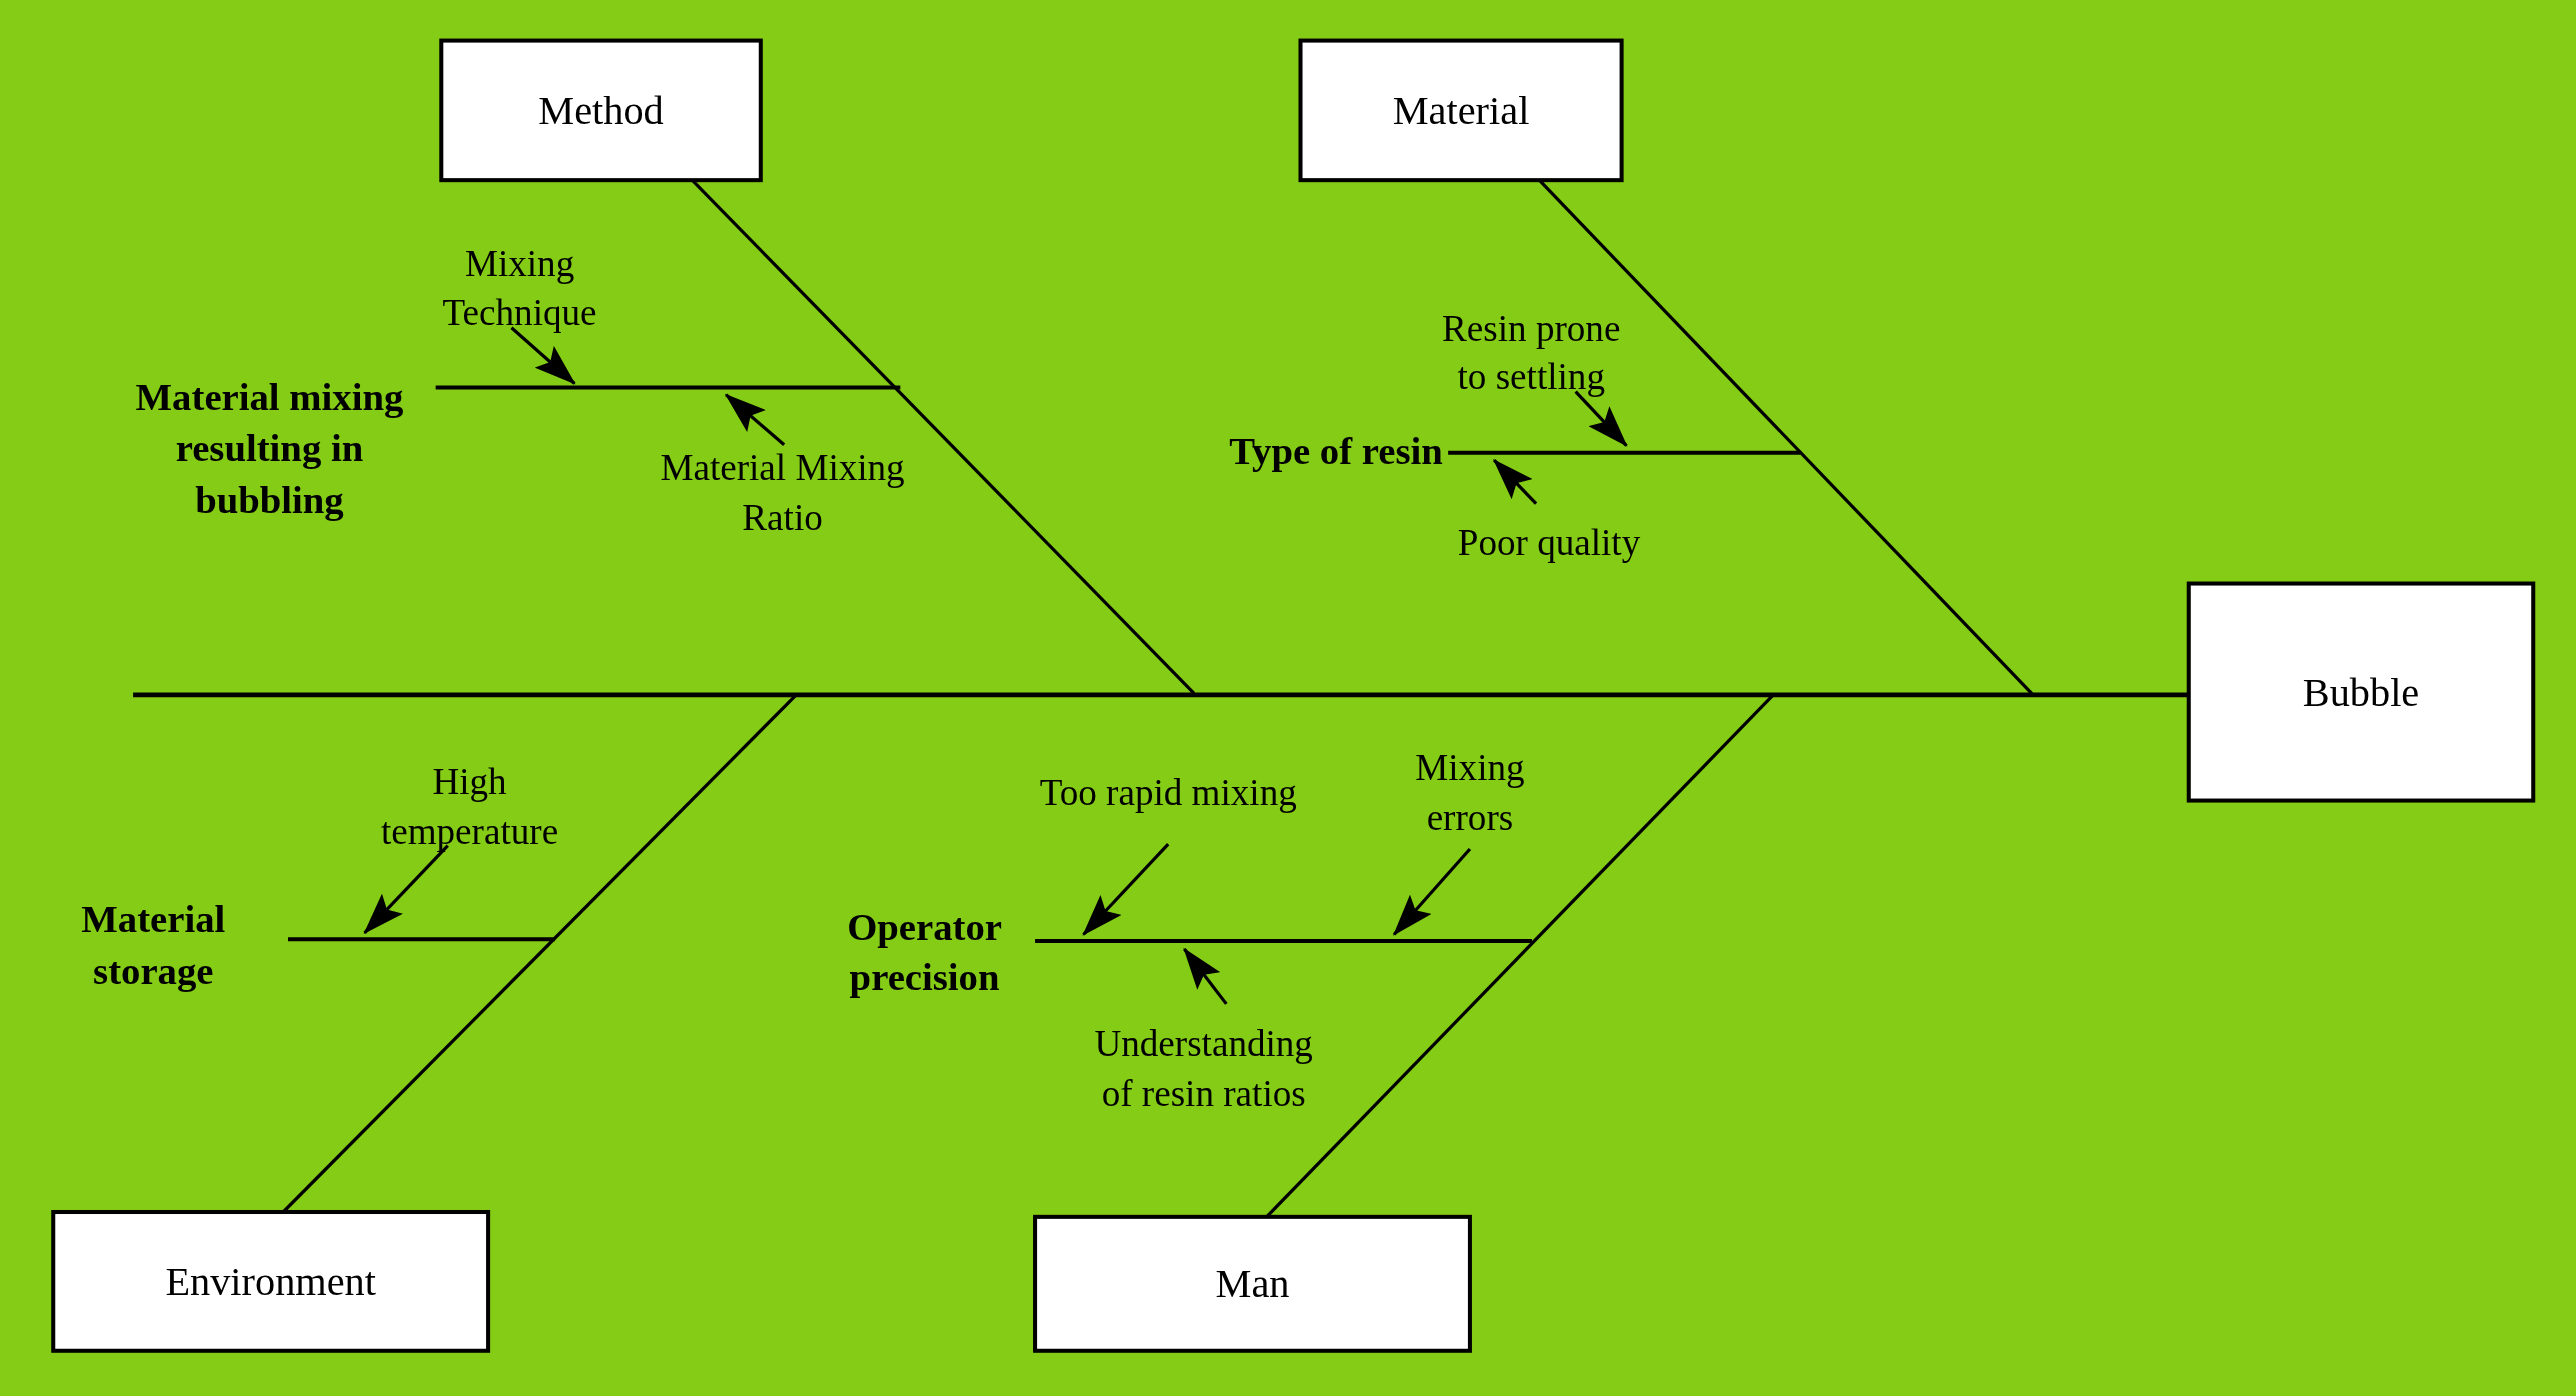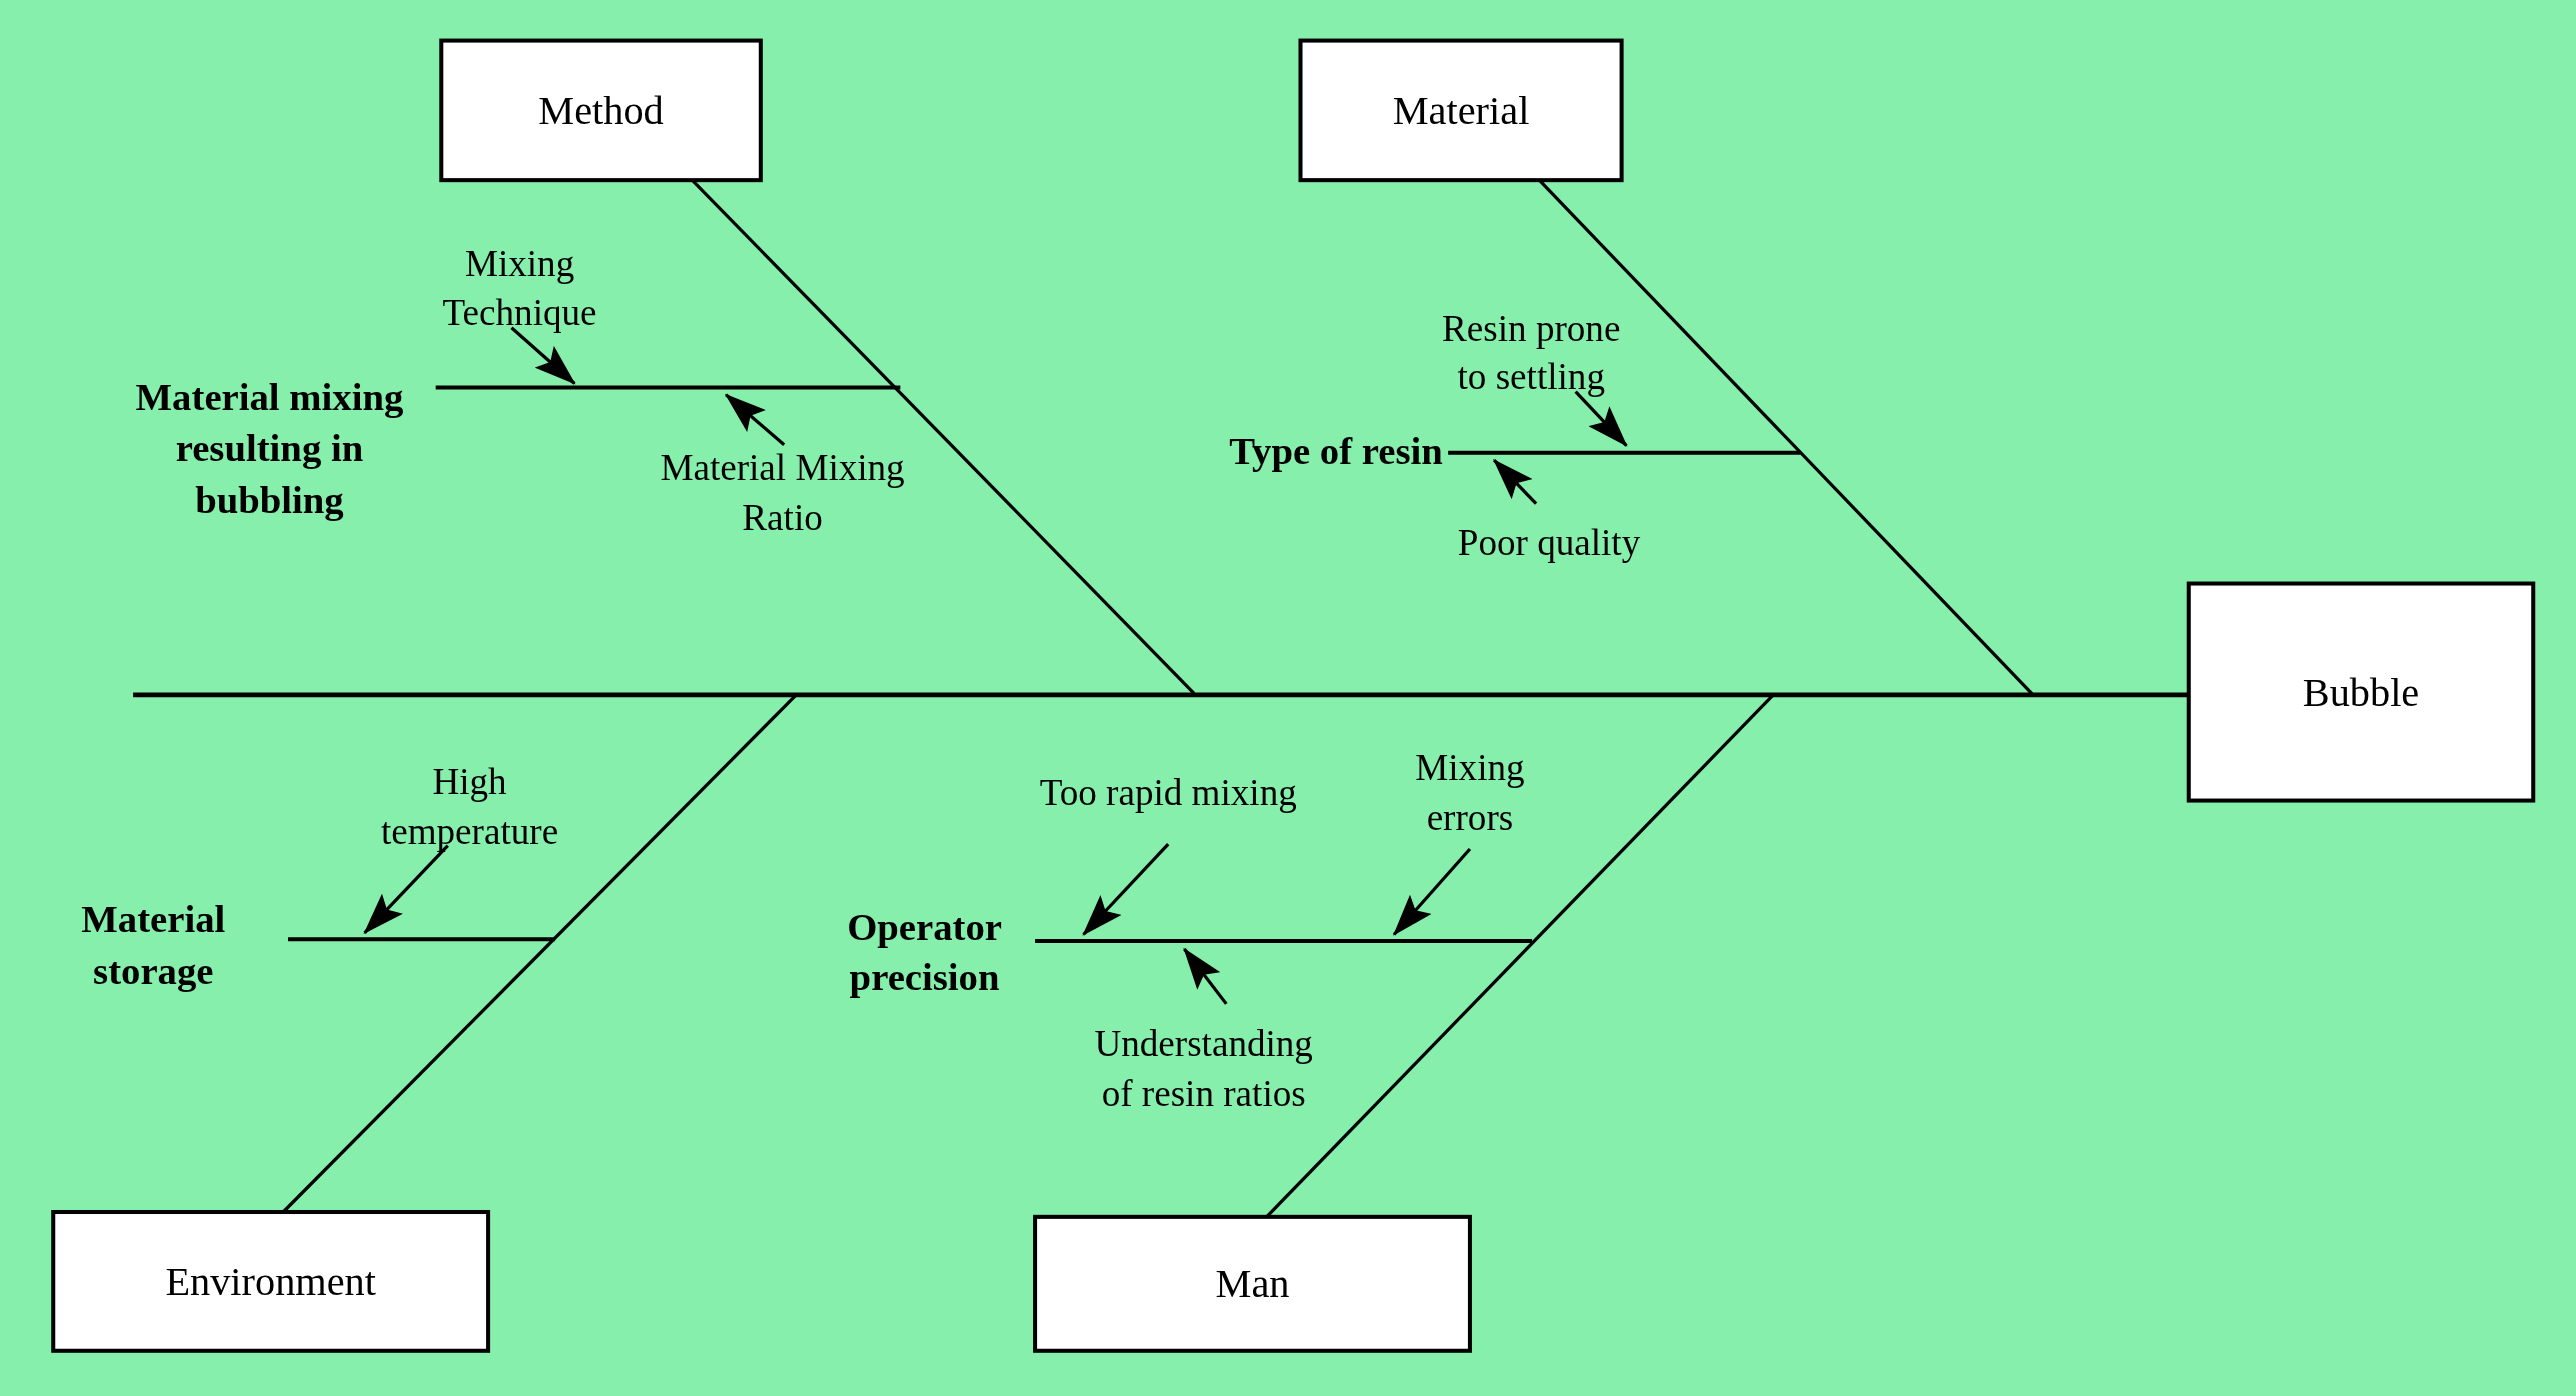--- a/index.html
+++ b/index.html
@@ -4,21 +4,21 @@
 <style>
   html, body {
     margin: 0;
     padding: 0;
     background: #ffffff;
   }
   .stage {
     position: relative;
     width: 2576px;
     height: 1397px;
-    background: #86efac;
+    background: #84cc16;
     overflow: hidden;
   }
   svg {
     display: block;
     font-family: "Liberation Serif", "DejaVu Serif", serif;
   }
   .box-rect {
     fill: #ffffff;
     stroke: #000000;
     stroke-width: 5;

